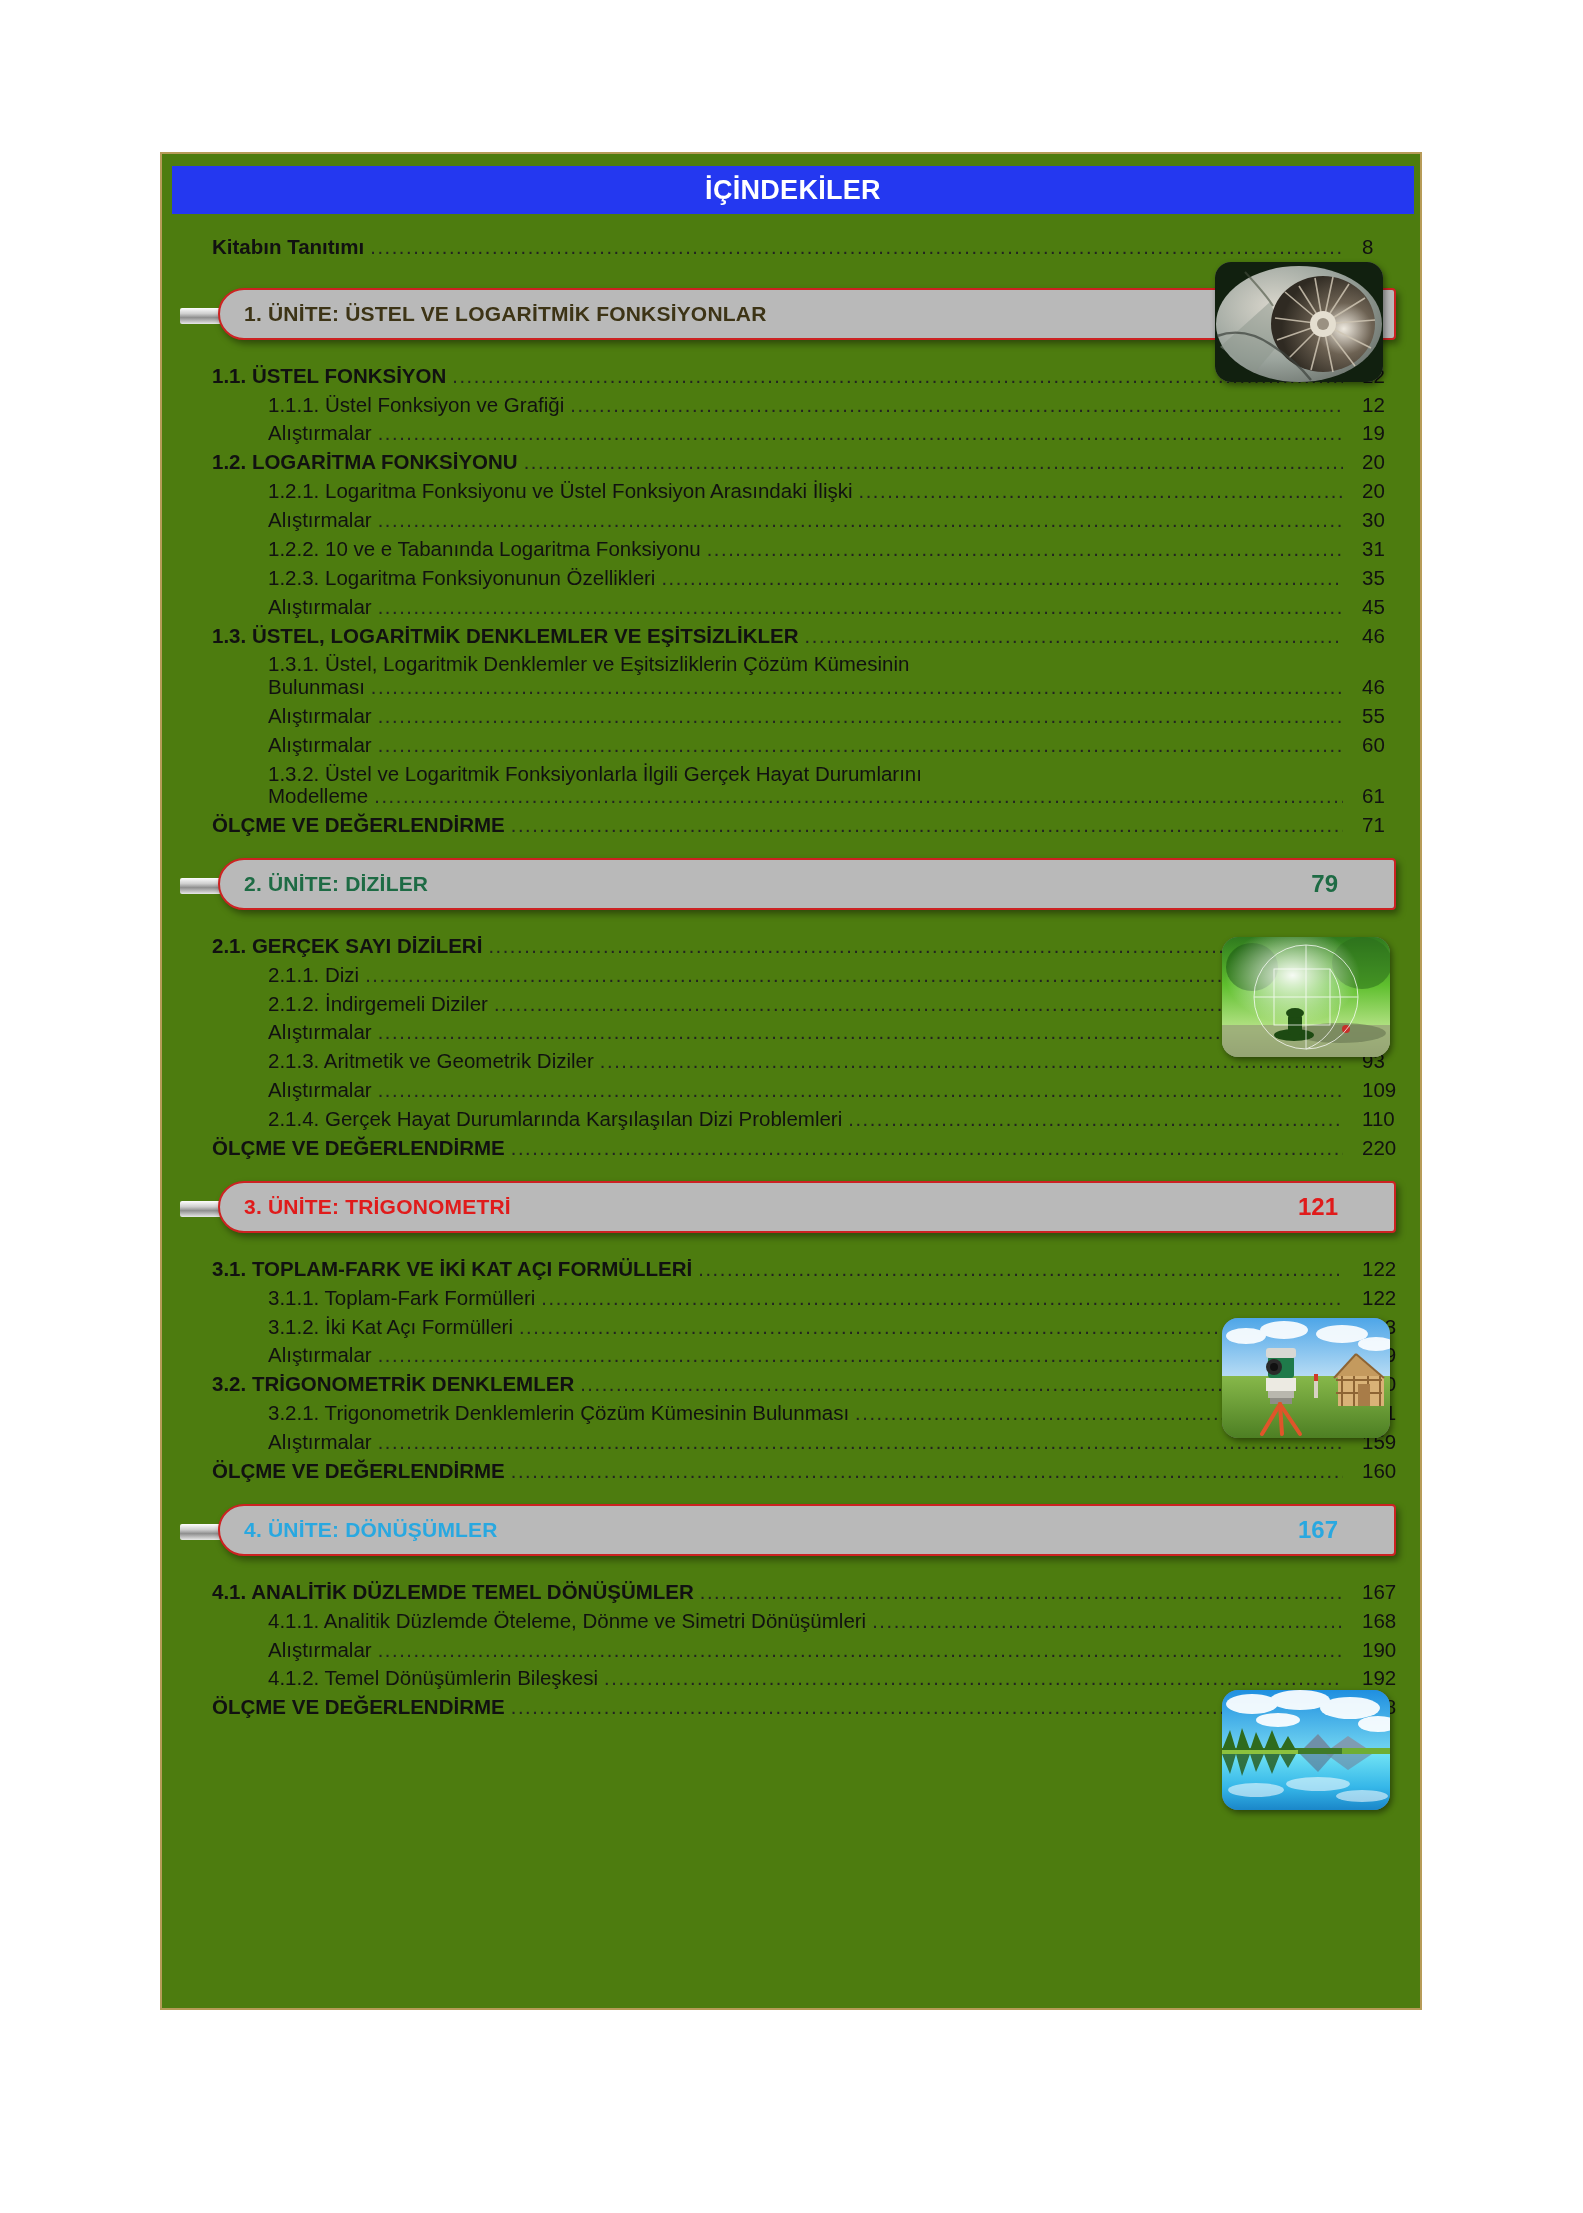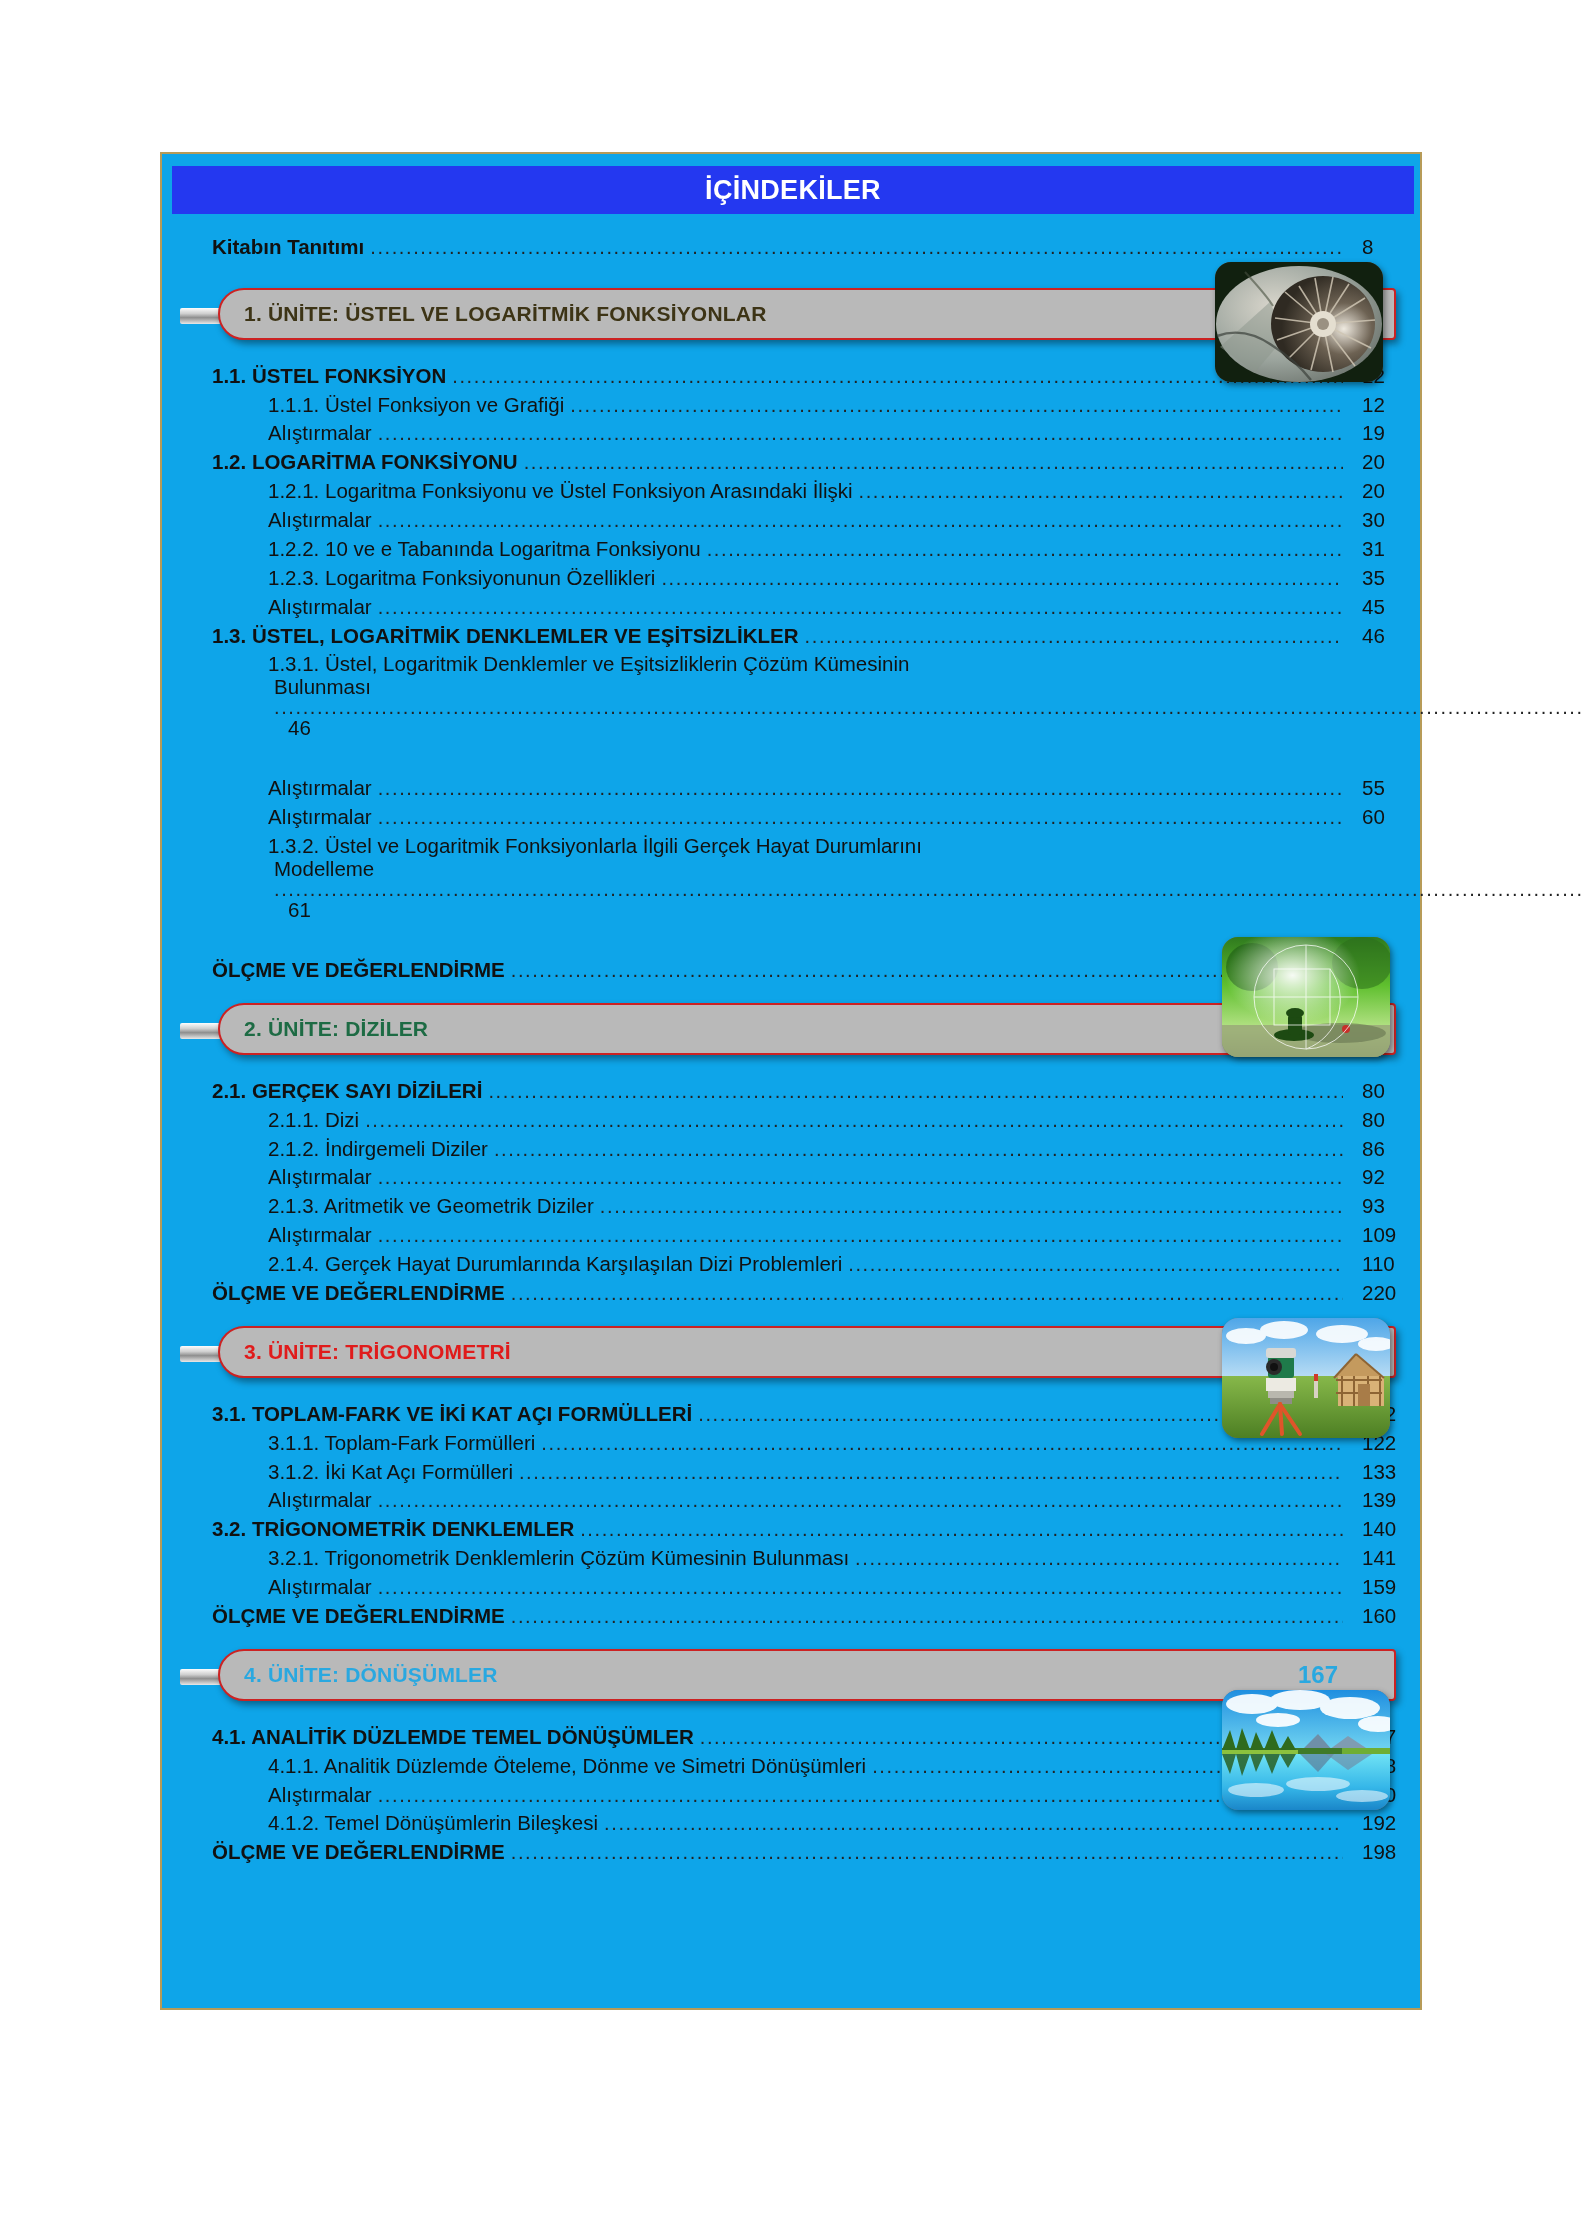--- a/index.html
+++ b/index.html
@@ -6,21 +6,21 @@
   body{
     width:1583px;height:2213px;
     font-family:"Liberation Sans", sans-serif;
     -webkit-font-smoothing:antialiased;
   }
   .page{
     position:absolute;
     left:160px;top:152px;
     width:1262px;height:1858px;
     border:2px solid #b79b58;
-    background:#0ea5e9;
+    background:#4d7c0f;
     box-sizing:border-box;
   }
   
   .banner{
     position:absolute;
     left:10px;top:12px;
     width:1242px;height:48px;
     background:#2438f0;
     color:#ffffff;
     font-size:27px;
@@ -67,21 +67,21 @@
     padding-left:14px;
   }
   .row.lvl1 .lbl{font-weight:bold;}
   .row.lvl1{padding-left:4px;align-items:center;}
   .row.lvl2{padding-left:60px;}
   .row.eval .lbl{font-weight:bold;}
   .row.eval{padding-left:4px;}
   .row.intro .lbl{font-weight:bold;}
   .row.intro{padding-left:4px;padding-top:11px;padding-bottom:12px;}
   .row.nodots{padding-bottom:1px;}
-  .row.cont{padding-top:1px;flex-direction:column;}
+  .row.cont{padding-top:1px;}
 
   
   .unit-wrap{
     position:relative;
     height:64px;
     margin:14px 0 14px 0;
   }
   .unit-stub{
     position:absolute;
     left:8px;top:24px;

